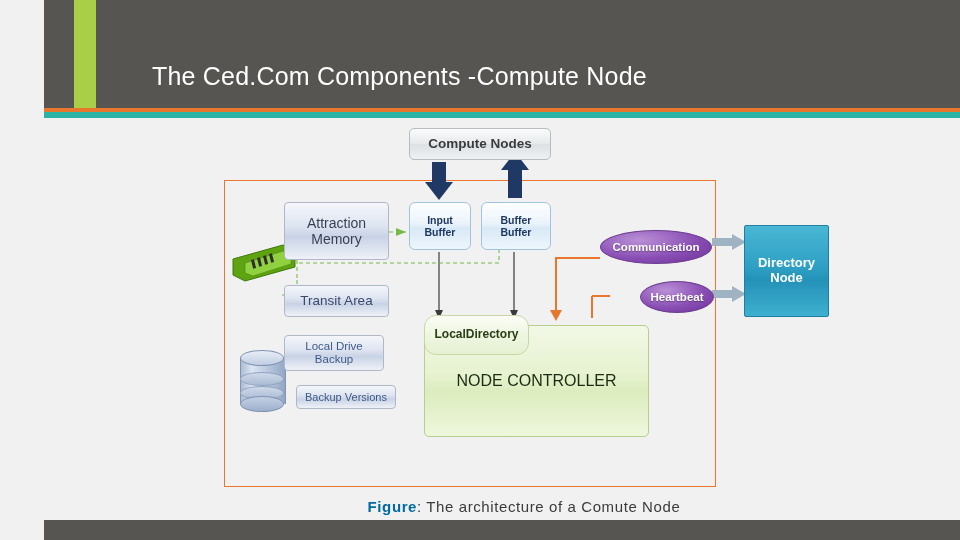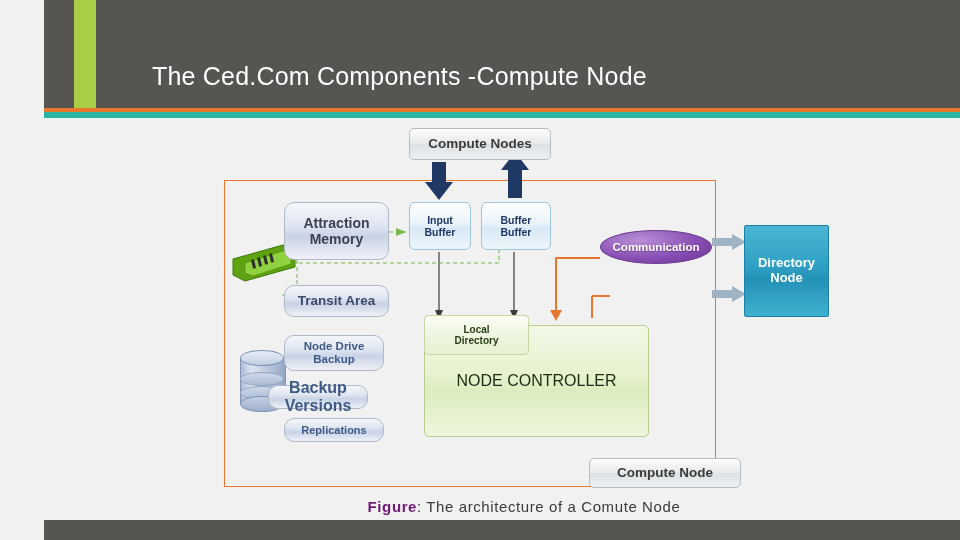--- a/index.html
+++ b/index.html
@@ -32,36 +32,36 @@
   .compute-node-label{left:545px;top:338px;width:152px;height:30px;font-size:13.5px;}
 
   
   .blue-box{border:1px solid #9fc4df;border-radius:6px;
     background:linear-gradient(to bottom,#ffffff 0%,#eaf3fa 45%,#d8e9f6 55%,#eef6fc 100%);
     color:#1f3864;font-weight:bold;font-size:10.5px;}
   .input-buffer{left:365px;top:82px;width:62px;height:48px;}
   .output-buffer{left:437px;top:82px;width:70px;height:48px;}
 
   
-  .grad-box{border:1px solid #b0b7c6;border-radius:10px;
+  .grad-box{border:1px solid #b0b7c6;border-radius:4px;
     background:linear-gradient(to bottom,#f4f6fa 0%,#dfe5f1 40%,#c9d3e6 60%,#eef1f7 100%);
-    color:#3b3f52;font-weight:bold;font-size:13px;}
+    color:#3b3f52;font-weight:normal;font-size:13px;}
   .attraction-memory{left:240px;top:82px;width:105px;height:58px;font-size:14px;flex-direction:column;}
   .transit-area{left:240px;top:165px;width:105px;height:32px;font-size:13.5px;color:#3a4a6b;}
   .hard-drive{left:240px;top:215px;width:100px;height:36px;font-size:11.5px;color:#3f5a86;flex-direction:column;}
-  .backup-versions{left:224px;top:265px;width:100px;height:24px;font-size:16px;color:#3f5a86;}
+  .backup-versions{left:252px;top:265px;width:100px;height:24px;font-size:11px;color:#3f5a86;}
   .replications{left:240px;top:298px;width:100px;height:24px;font-size:11px;color:#3f5a86;}
 
   
   .node-controller{left:380px;top:205px;width:225px;height:112px;border:1px solid #b7ce8f;border-radius:5px;
     background:linear-gradient(to bottom,#f2f8e6 0%,#e6f2cf 45%,#dcecbe 60%,#eef7dd 100%);
     color:#1d2b12;font-weight:normal;font-size:16px;}
-  .local-directory{left:380px;top:195px;width:105px;height:40px;border:1px solid #c7d8a4;border-radius:4px;
+  .local-directory{left:380px;top:195px;width:105px;height:40px;border:1px solid #c7d8a4;border-radius:12px;
     background:linear-gradient(to bottom,#fbfdf6 0%,#eef6e0 50%,#e6f1d3 100%);
-    color:#2a3d16;font-weight:bold;font-size:10px;flex-direction:column;}
+    color:#2a3d16;font-weight:bold;font-size:12px;flex-direction:row;}
 
   
   .ellipse{position:absolute;display:flex;align-items:center;justify-content:center;border-radius:50%;
     color:#ffffff;font-weight:bold;font-size:11.5px;text-shadow:0 1px 1px rgba(0,0,0,.35);
     border:1px solid #6d3f8e;}
   .communication{left:556px;top:110px;width:110px;height:32px;
     background:radial-gradient(ellipse at 35% 28%,#b98fd6 0%,#8a4fb5 55%,#6c2f96 100%);}
   .heartbeat{left:596px;top:161px;width:72px;height:30px;
     background:radial-gradient(ellipse at 35% 28%,#b98fd6 0%,#8a4fb5 55%,#6c2f96 100%);}
 
@@ -80,21 +80,21 @@
   .cyl-mid{position:absolute;left:0;width:44px;height:14px;border-radius:50%;
     background:linear-gradient(to bottom,#cfd9e9,#aabbd4);border:1px solid #93a4c0;box-sizing:border-box;}
   .cyl-bot{position:absolute;left:0;top:46px;width:44px;height:16px;border-radius:50%;
     background:linear-gradient(to bottom,#c3d0e4,#9eb0cc);border:1px solid #8294b3;box-sizing:border-box;}
 
   
   .memstick{position:absolute;left:187px;top:123px;width:66px;height:40px;}
 
   
   .caption{position:absolute;left:0;top:378px;width:960px;text-align:center;color:#3b3b3b;font-size:15px;letter-spacing:.6px;}
-  .caption b{color:#701a75;}
+  .caption b{color:#0369a1;}
 
   svg.overlay{position:absolute;left:0;top:0;width:960px;height:400px;pointer-events:none;}
 </style>
 </head>
 <body>
 
 <div class="slide">
 
   <div class="header"></div>
   <div class="left-tab"></div>
@@ -189,42 +189,41 @@
     </div>
 
     <div class="box grad-box attraction-memory">
       <span>Attraction</span>
       <span>Memory</span>
     </div>
 
     <div class="box grad-box transit-area">Transit Area</div>
 
     <div class="box grad-box hard-drive">
-      <span>Node Drive</span>
+      <span>Local Drive</span>
       <span>Backup</span>
     </div>
 
     <div class="box grad-box backup-versions">Backup Versions</div>
-    <div class="box grad-box replications">Replications</div>
 
     <div class="box node-controller">NODE CONTROLLER</div>
 
     <div class="box local-directory">
       <span>Local</span>
       <span>Directory</span>
     </div>
 
     <div class="ellipse communication">Communication</div>
+    <div class="ellipse heartbeat">Heartbeat</div>
 
     <div class="box directory-node">
       <span>Directory</span>
       <span>Node</span>
     </div>
 
-    <div class="box grey-box compute-node-label">Compute Node</div>
 
     <div class="caption">
       <b>Figure</b><span>: The architecture of a Comute Node</span>
     </div>
 
   </div>
 
   <div class="footer-bar"></div>
 </div>
 

